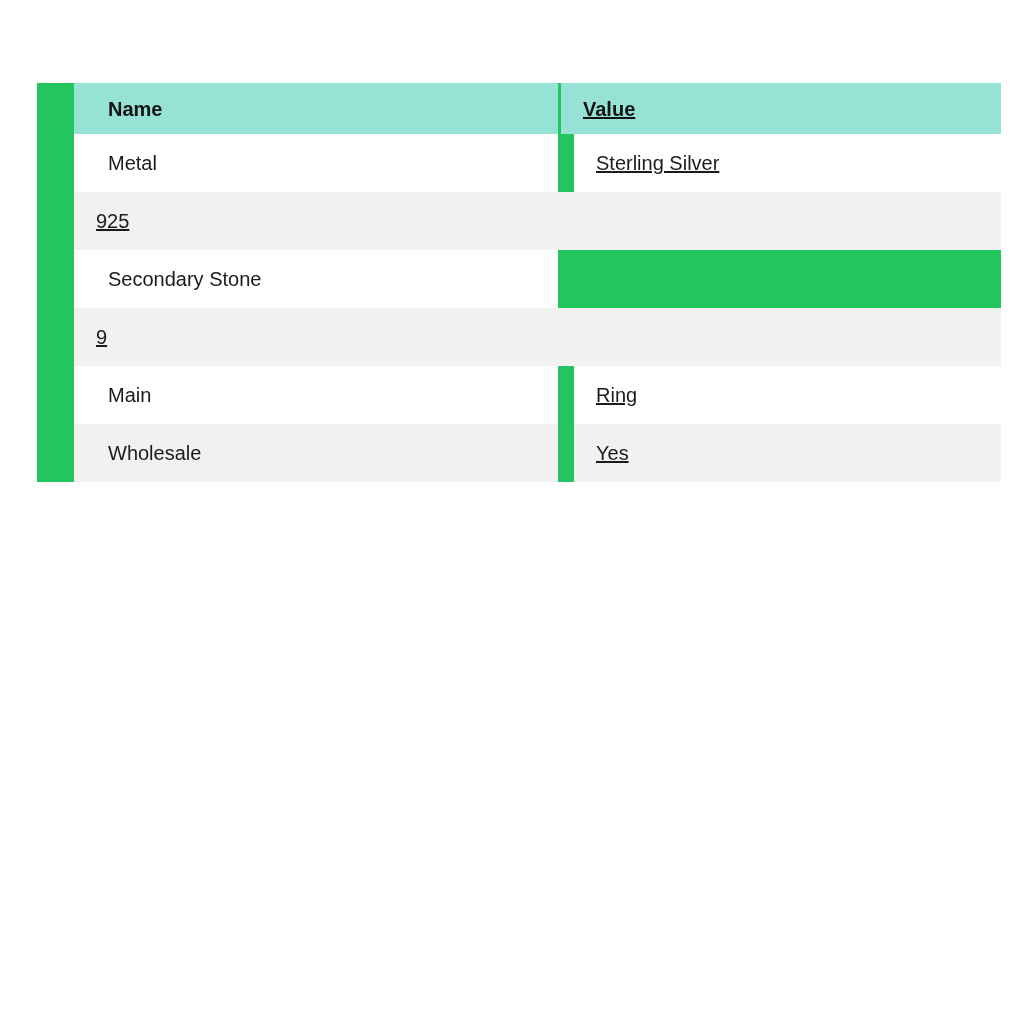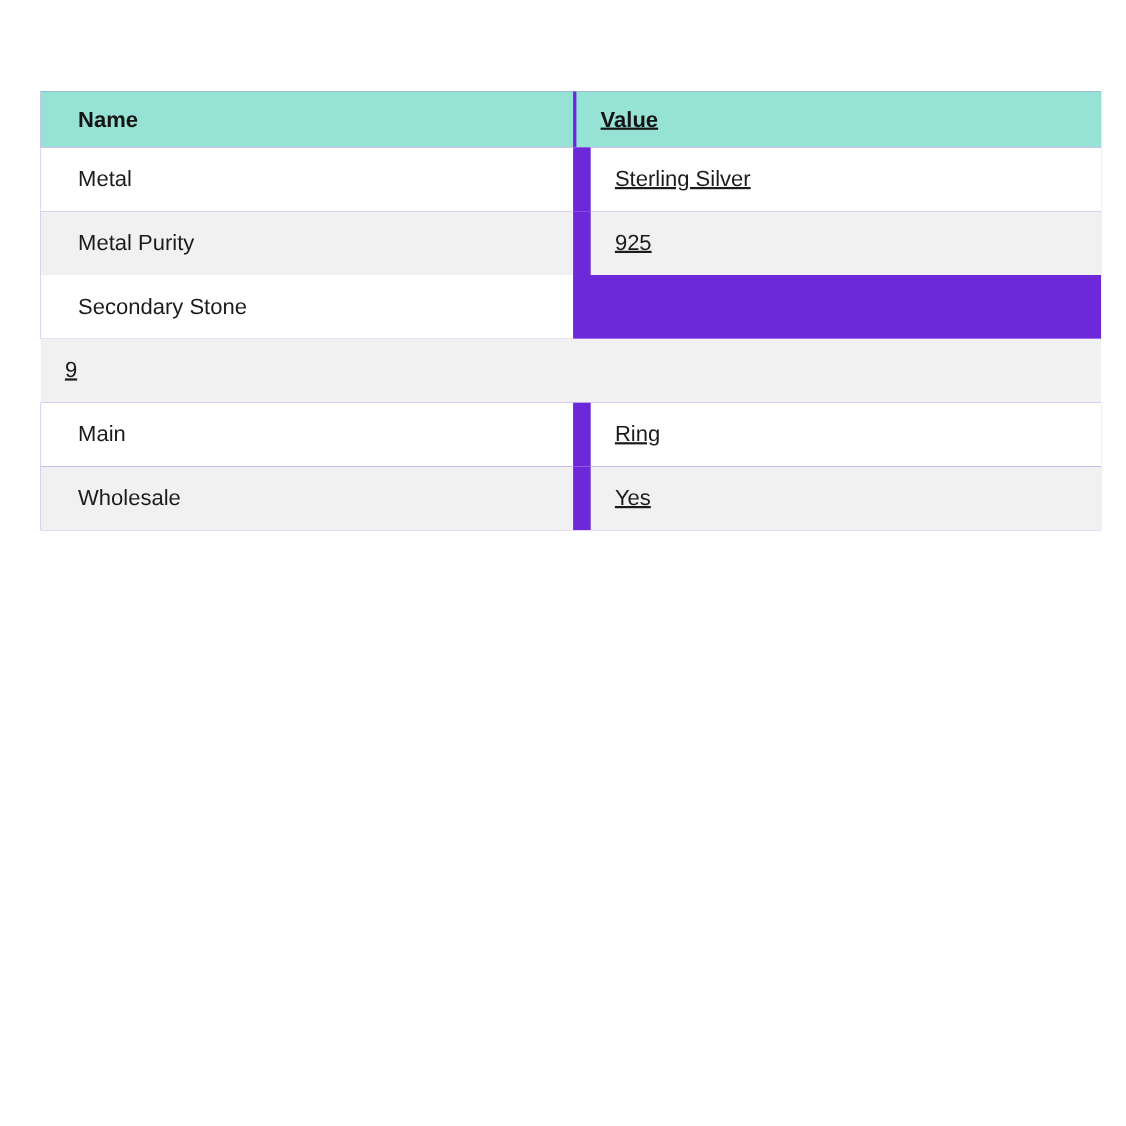--- a/index.html
+++ b/index.html
@@ -18,21 +18,22 @@
     left: 37px;
     top: 83px;
     width: 964px;
     display: flex;
     flex-direction: column;
   }
 
   .row {
     display: flex;
     column-gap: 3px;        
-    background: #6d28d9;    
+    background: #22c55e;    
+    padding-left: 37px;
   }
 
   .cell {
     display: flex;
     align-items: center;
     font-size: 20px;
     line-height: 1;
     background: transparent;
   }
 
@@ -70,21 +71,20 @@
     <div class="cell col-name">Name</div>
     <div class="cell col-value">Value</div>
   </div>
 
   <div class="row body">
     <div class="cell col-name">Metal</div>
     <div class="cell col-value">Sterling Silver</div>
   </div>
 
   <div class="row body">
-    <div class="cell col-name">Metal Purity</div>
     <div class="cell col-value">925</div>
   </div>
 
 
   <div class="row body">
     <div class="cell col-name">Secondary Stone</div>
   </div>
 
   <div class="row body">
     <div class="cell col-value">9</div>

